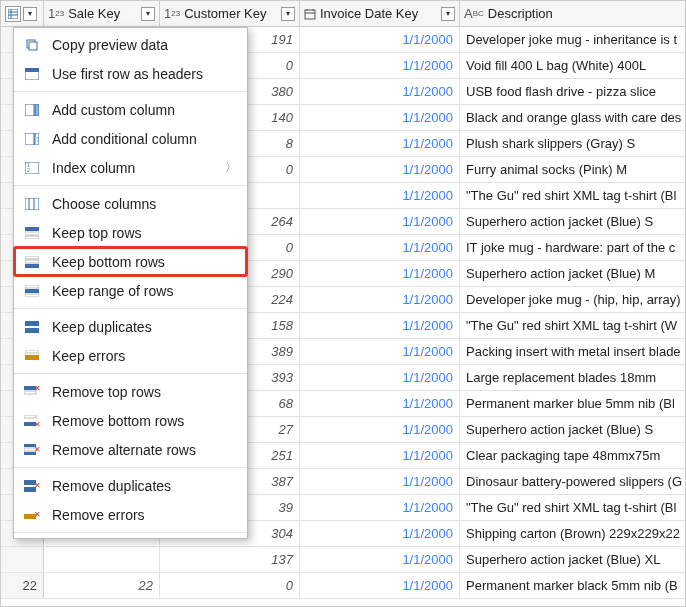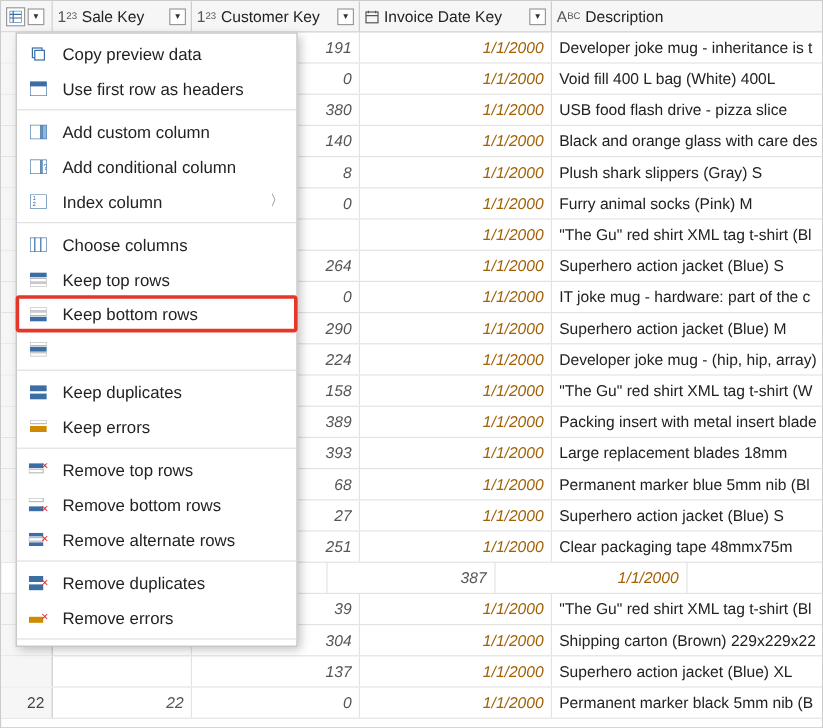--- a/index.html
+++ b/index.html
@@ -54,21 +54,21 @@
     border-right: 1px solid #e3e3e3;
     padding: 0 6px;
     display:flex;
     align-items:center;
     white-space:nowrap;
     overflow:hidden;
   }
   .cell.rownum { width:43px; justify-content:flex-end; background:#f6f6f6; color:#444; border-right:1px solid #ccc;}
   .cell.c1 { width:116px; justify-content:flex-end; font-style:italic; color:#555;}
   .cell.c2 { width:140px; justify-content:flex-end; font-style:italic; color:#555;}
-  .cell.c3 { width:160px; justify-content:flex-end; font-style:italic; color:#a16207;}
+  .cell.c3 { width:160px; justify-content:flex-end; color:#3b82f6;}
   .cell.c4 { flex:1; border-right:none; padding-left:6px;}
   
   .menu {
     position:absolute;
     top:26px;
     left:12px;
     width:235px;
     background:#fff;
     border:1px solid #bcbcbc;
     box-shadow: 3px 3px 8px rgba(0,0,0,0.25);
@@ -266,20 +266,21 @@
         <div class="cell c1"></div>
         <div class="cell c2">251</div>
         <div class="cell c3">1/1/2000</div>
         <div class="cell c4">Clear packaging tape 48mmx75m</div>
       </div>
       <div class="row">
         <div class="cell rownum"></div>
         <div class="cell c1"></div>
         <div class="cell c2">387</div>
         <div class="cell c3">1/1/2000</div>
+        <div class="cell c4">Dinosaur battery-powered slippers (G</div>
       </div>
       <div class="row">
         <div class="cell rownum"></div>
         <div class="cell c1"></div>
         <div class="cell c2">39</div>
         <div class="cell c3">1/1/2000</div>
         <div class="cell c4">"The Gu" red shirt XML tag t-shirt (Bl</div>
       </div>
       <div class="row">
         <div class="cell rownum"></div>
@@ -386,20 +387,21 @@
       <span>Keep bottom rows</span>
     </div>
     <div class="menu-item">
       <span class="menu-ico">
           <svg width="14" height="12">
             <rect x="0" y="0" width="14" height="3" fill="none" stroke="#bbb"></rect>
             <rect x="0" y="4" width="14" height="4" fill="#3a6ea5"></rect>
             <rect x="0" y="9" width="14" height="3" fill="none" stroke="#bbb"></rect>
           </svg>
         </span>
+      <span>Keep range of rows</span>
     </div>
     <div class="menu-sep"></div>
     <div class="menu-item">
       <span class="menu-ico">
           <svg width="14" height="12">
             <rect x="0" y="0" width="14" height="5" fill="#3a6ea5"></rect>
             <rect x="0" y="7" width="14" height="5" fill="#3a6ea5"></rect>
           </svg>
         </span>
       <span>Keep duplicates</span>

